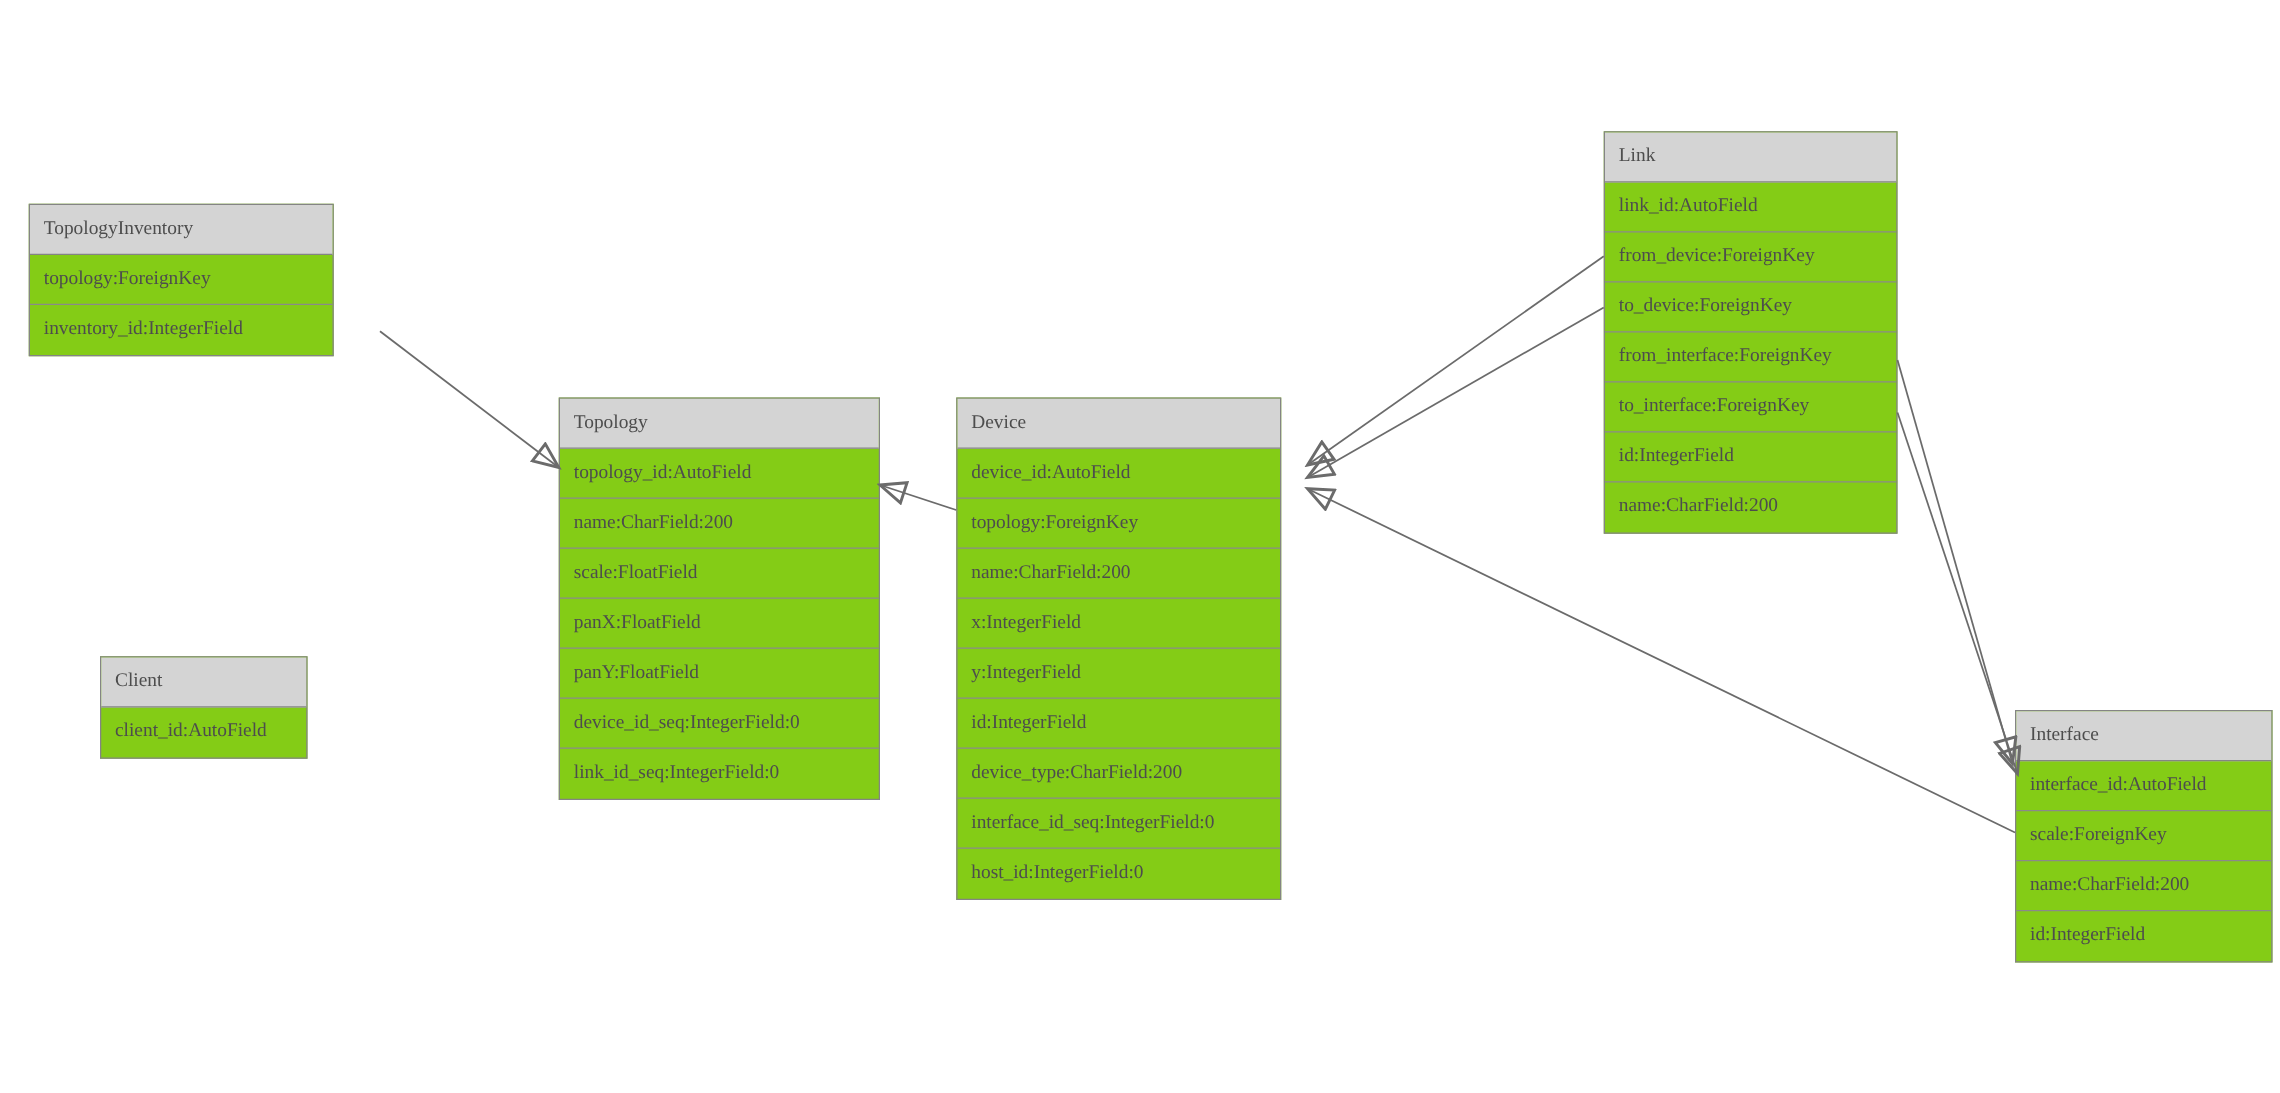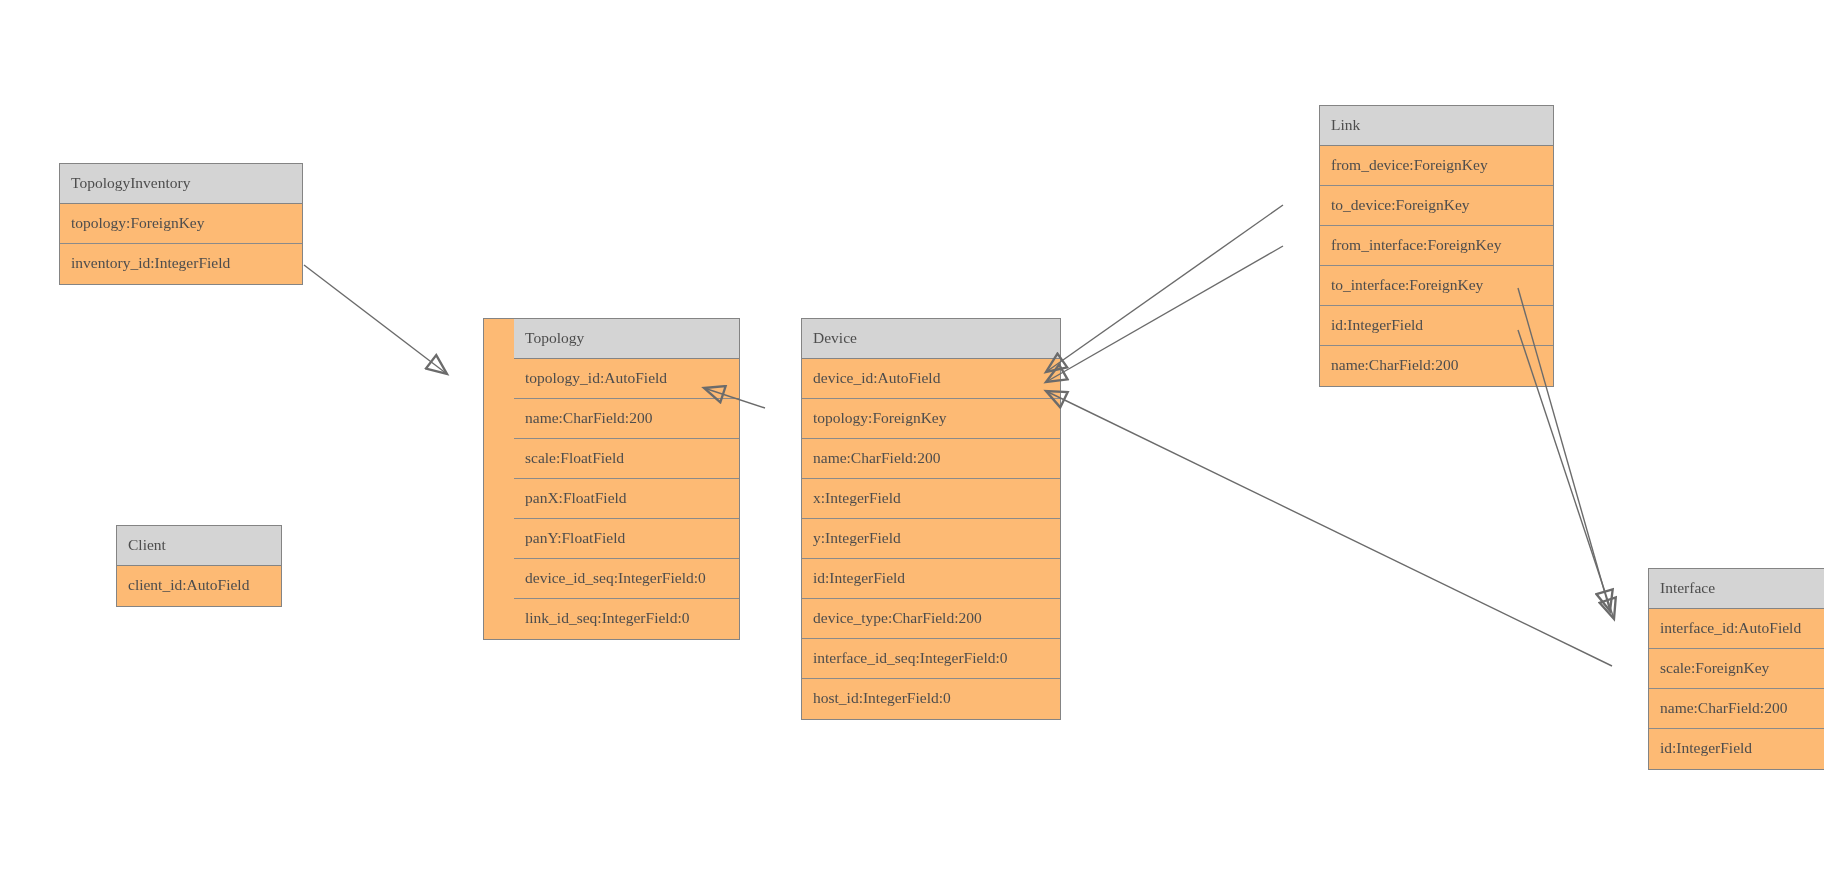--- a/index.html
+++ b/index.html
@@ -5,25 +5,24 @@
   html,body{margin:0;padding:0;background:#ffffff;}
   .canvas{
     position:relative;
     width:1824px;height:874px;
     background:#ffffff;
     font-family:"Liberation Serif","DejaVu Serif",serif;
     overflow:hidden;
   }
   .entity{
     position:absolute;
-    background:#fdba74;
+    background:#84cc16;
     border:1.5px solid #848484;
     box-sizing:border-box;
     z-index:2;
-    margin-left:36px;
   }
   .cell{
     box-sizing:border-box;
     height:40px;
     line-height:38px;
     padding:0 11px;
     font-size:15.5px;
     color:#4d4d4d;
     border-bottom:1px solid #8a8a8a;
     white-space:nowrap;
@@ -45,21 +44,21 @@
 <body>
 
 <div class="canvas">
 
   <div class="entity" style="left:23px;top:163px;width:244px;">
     <div class="cell entity-header">TopologyInventory</div>
     <div class="cell">topology:ForeignKey</div>
     <div class="cell">inventory_id:IntegerField</div>
   </div>
 
-  <div class="entity" style="left:447px;top:318px;width:257px;padding-left:30px;">
+  <div class="entity" style="left:447px;top:318px;width:257px;">
     <div class="cell entity-header">Topology</div>
     <div class="cell">topology_id:AutoField</div>
     <div class="cell">name:CharField:200</div>
     <div class="cell">scale:FloatField</div>
     <div class="cell">panX:FloatField</div>
     <div class="cell">panY:FloatField</div>
     <div class="cell">device_id_seq:IntegerField:0</div>
     <div class="cell">link_id_seq:IntegerField:0</div>
   </div>
 
@@ -76,20 +75,21 @@
     <div class="cell">x:IntegerField</div>
     <div class="cell">y:IntegerField</div>
     <div class="cell">id:IntegerField</div>
     <div class="cell">device_type:CharField:200</div>
     <div class="cell">interface_id_seq:IntegerField:0</div>
     <div class="cell">host_id:IntegerField:0</div>
   </div>
 
   <div class="entity" style="left:1283px;top:105px;width:235px;">
     <div class="cell entity-header">Link</div>
+    <div class="cell">link_id:AutoField</div>
     <div class="cell">from_device:ForeignKey</div>
     <div class="cell">to_device:ForeignKey</div>
     <div class="cell">from_interface:ForeignKey</div>
     <div class="cell">to_interface:ForeignKey</div>
     <div class="cell">id:IntegerField</div>
     <div class="cell">name:CharField:200</div>
   </div>
 
   <div class="entity" style="left:1612px;top:568px;width:206px;">
     <div class="cell entity-header">Interface</div>

